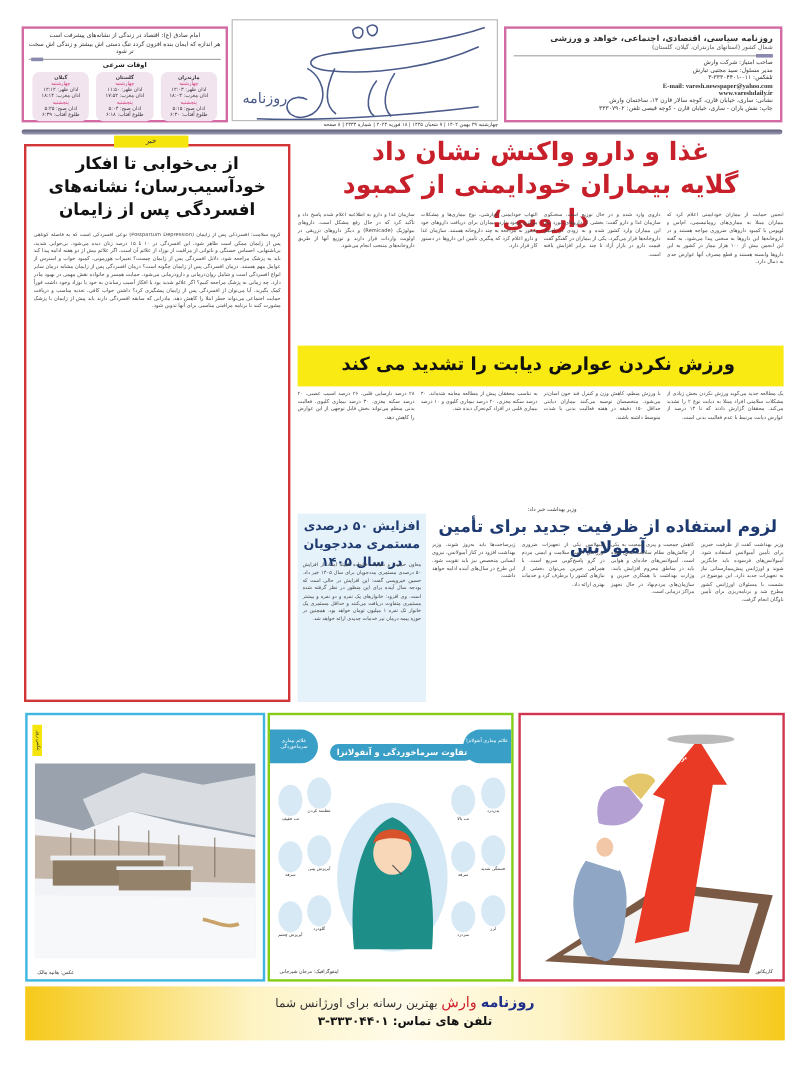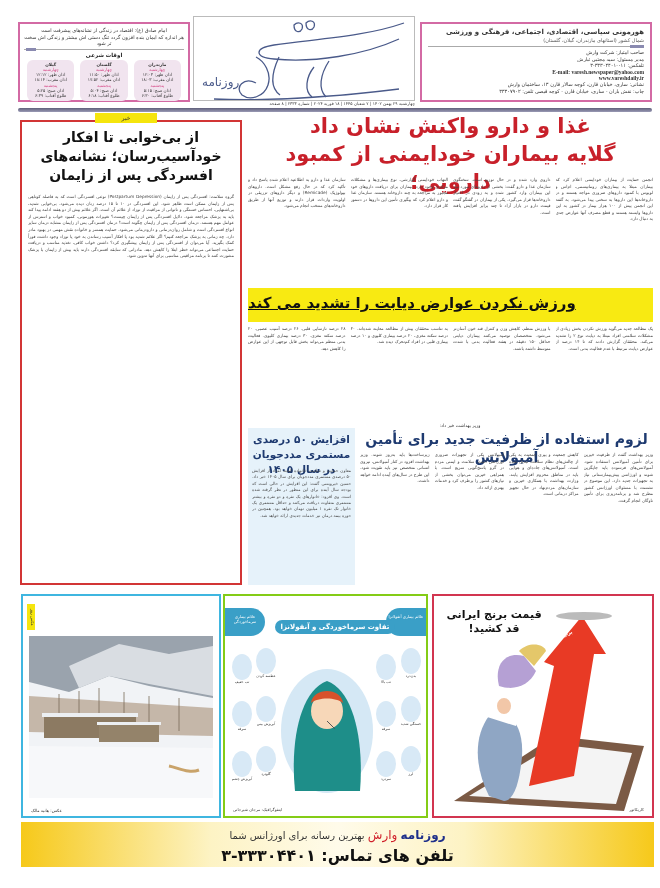--- a/index.html
+++ b/index.html
@@ -42,21 +42,21 @@
   .tag-yellow { left: 95px; top: 113px; width: 62px; height: 10px; background: #f5e50d; font-size: 6px; text-align: center; line-height: 10px; color: #333; z-index: 2; }
   .red-title { position: absolute; top: 6px; left: 6px; right: 6px; text-align: center; font-size: 14px; font-weight: bold; line-height: 19px; color: #111; }
   .red-body { position: absolute; top: 72px; left: 6px; right: 6px; bottom: 6px; font-size: 4.3px; line-height: 6.6px; color: #444; text-align: justify; overflow: hidden; }
 
   
   .main-headline { left: 248px; top: 112px; width: 405px; text-align: center; font-size: 21px; font-weight: bold; color: #c8202a; line-height: 28px; }
   .main-cols { left: 248px; top: 177px; width: 405px; height: 108px; display: flex; gap: 5px; }
   .col { flex: 1; font-size: 4.3px; line-height: 6.5px; color: #444; text-align: justify; overflow: hidden; }
 
   .yellow-banner { left: 248px; top: 288px; width: 405px; height: 34px; background: #f8ea12; }
-  .yellow-banner .txt { position: absolute; top: 6px; left: 0; right: 4px; text-align: left; font-size: 15px; font-weight: bold; color: #111; text-decoration: underline; }
+  .yellow-banner .txt { position: absolute; top: 6px; left: 0; right: 4px; text-align: center; font-size: 15px; font-weight: bold; color: #111; }
 
   .mid-cols { left: 248px; top: 326px; width: 405px; height: 95px; display: flex; gap: 5px; }
 
   .kicker { left: 420px; top: 423px; width: 80px; font-size: 4.5px; text-align: center; color: #333; }
   .amb-headline { left: 360px; top: 430px; width: 293px; text-align: center; font-size: 14px; font-weight: bold; color: #1e3a70; line-height: 18px; }
   .amb-cols { left: 360px; top: 452px; width: 293px; height: 132px; display: flex; gap: 5px; }
 
   .blue-box { left: 248px; top: 428px; width: 107px; height: 157px; background: #e6f2fa; }
   .blue-title { position: absolute; top: 4px; left: 3px; right: 3px; text-align: center; font-size: 10.5px; font-weight: bold; color: #1e3a70; line-height: 15px; }
   .blue-body { position: absolute; top: 40px; left: 4px; right: 4px; bottom: 4px; font-size: 4.2px; line-height: 6.4px; color: #444; text-align: justify; overflow: hidden; }
@@ -80,27 +80,27 @@
 
   .cartoon-box { left: 432px; top: 594px; width: 222px; height: 224px; border: 2px solid #d23550; background: #fff; overflow: hidden; }
   .cartoon-title { position: absolute; top: 12px; left: 10px; width: 100px; text-align: center; font-size: 11px; font-weight: bold; color: #111; line-height: 14px; }
   .cartoon-sign { position: absolute; right: 8px; bottom: 4px; font-size: 4px; color: #333; }
 
   
   .ad-banner { left: 21px; top: 822px; width: 633px; height: 45px; background: linear-gradient(to right, #f6c91a 0%, #fdf3c4 30%, #fffbea 50%, #fdf3c4 70%, #f6c91a 100%); }
   .ad-l1 { position: absolute; top: 6px; left: 0; right: 0; text-align: center; font-size: 10px; color: #333; white-space: nowrap; }
   .ad-brand1 { font-weight: bold; color: #1e2f8a; font-size: 12px; }
   .ad-brand2 { font-weight: normal; color: #d01f2a; font-size: 12px; }
-  .ad-l2 { position: absolute; top: 24px; left: 0; right: 0; text-align: center; font-size: 16px; font-weight: bold; color: #111; white-space: nowrap; }
+  .ad-l2 { position: absolute; top: 24px; left: 0; right: 0; text-align: center; font-size: 10px; font-weight: bold; color: #111; white-space: nowrap; }
 </style>
 </head>
 <body>
 
 <div class="abs box-pink info-box">
-  <div class="t1">هورمونی سیاسی، اقتصادی، اجتماعی، فرهنگی و ورزشی</div>
+  <div class="t1">روزنامه سیاسی، اقتصادی، اجتماعی، خواهد و ورزشی</div>
   <div class="t2">شمال کشور (استانهای مازندران، گیلان، گلستان)</div>
   <div class="sep"></div>
   <div class="ln">صاحب امتیاز: شرکت وارش</div>
   <div class="ln">مدیر مسئول: سید مجتبی تبارش</div>
   <div class="ln">تلفکس: ۰۱۱-۳۳۳۰۴۴۰۱-۳</div>
   <div class="ln em">E-mail: varesh.newspaper@yahoo.com</div>
   <div class="ln em">www.vareshdaily.ir</div>
   <div class="ln">نشانی: ساری، خیابان قارن، کوچه سالار قارن ۱۳، ساختمان وارش</div>
   <div class="ln">چاپ: نقش باران - ساری، خیابان قارن - کوچه قیصی  تلفن: ۳۳۳۰۷۹۰۲</div>
 </div>
@@ -295,21 +295,20 @@
     <path d="M20 205 L120 140 L210 150 L190 215 Z" fill="#7b5a45"></path>
     <path d="M35 200 L122 148 L198 157 L182 208 Z" fill="#f4f4f4"></path>
     <path d="M95 190 L120 70 L110 66 L148 20 L172 58 L160 58 L140 180 Z" fill="#e83a25"></path>
     <ellipse cx="150" cy="20" rx="28" ry="4" fill="#bbb"></ellipse>
     <path d="M55 200 C40 170 40 140 55 120 C75 110 90 130 88 160 C86 185 80 205 70 205 Z" fill="#8fa6c4"></path>
     <path d="M50 120 C48 100 70 95 85 110 L82 130 Z" fill="#fff"></path>
     <path d="M65 90 C60 70 70 55 90 60 L102 75 C95 90 80 95 65 90 Z" fill="#b5a0d4"></path>
     <path d="M85 55 C95 45 110 48 112 55 L100 70 Z" fill="#e4c76a"></path>
     <ellipse cx="70" cy="110" rx="7" ry="8" fill="#f2c7a8"></ellipse>
   </svg>
-  <div class="cartoon-title">قیمت برنج ایرانی قد کشید!</div>
   <div class="abs" style="left:128px;top:34px;font-size:5px;color:#fff;font-weight:bold;transform:rotate(-20deg);">برنج</div>
   <div class="cartoon-sign">کاریکاتور</div>
 </div>
 
 <div class="abs ad-banner">
   <div class="ad-l1">
     <span class="ad-brand1">روزنامه</span>
     <span class="ad-brand2">وارش</span>
     <span>بهترین رسانه برای اورژانس شما</span>
   </div>

